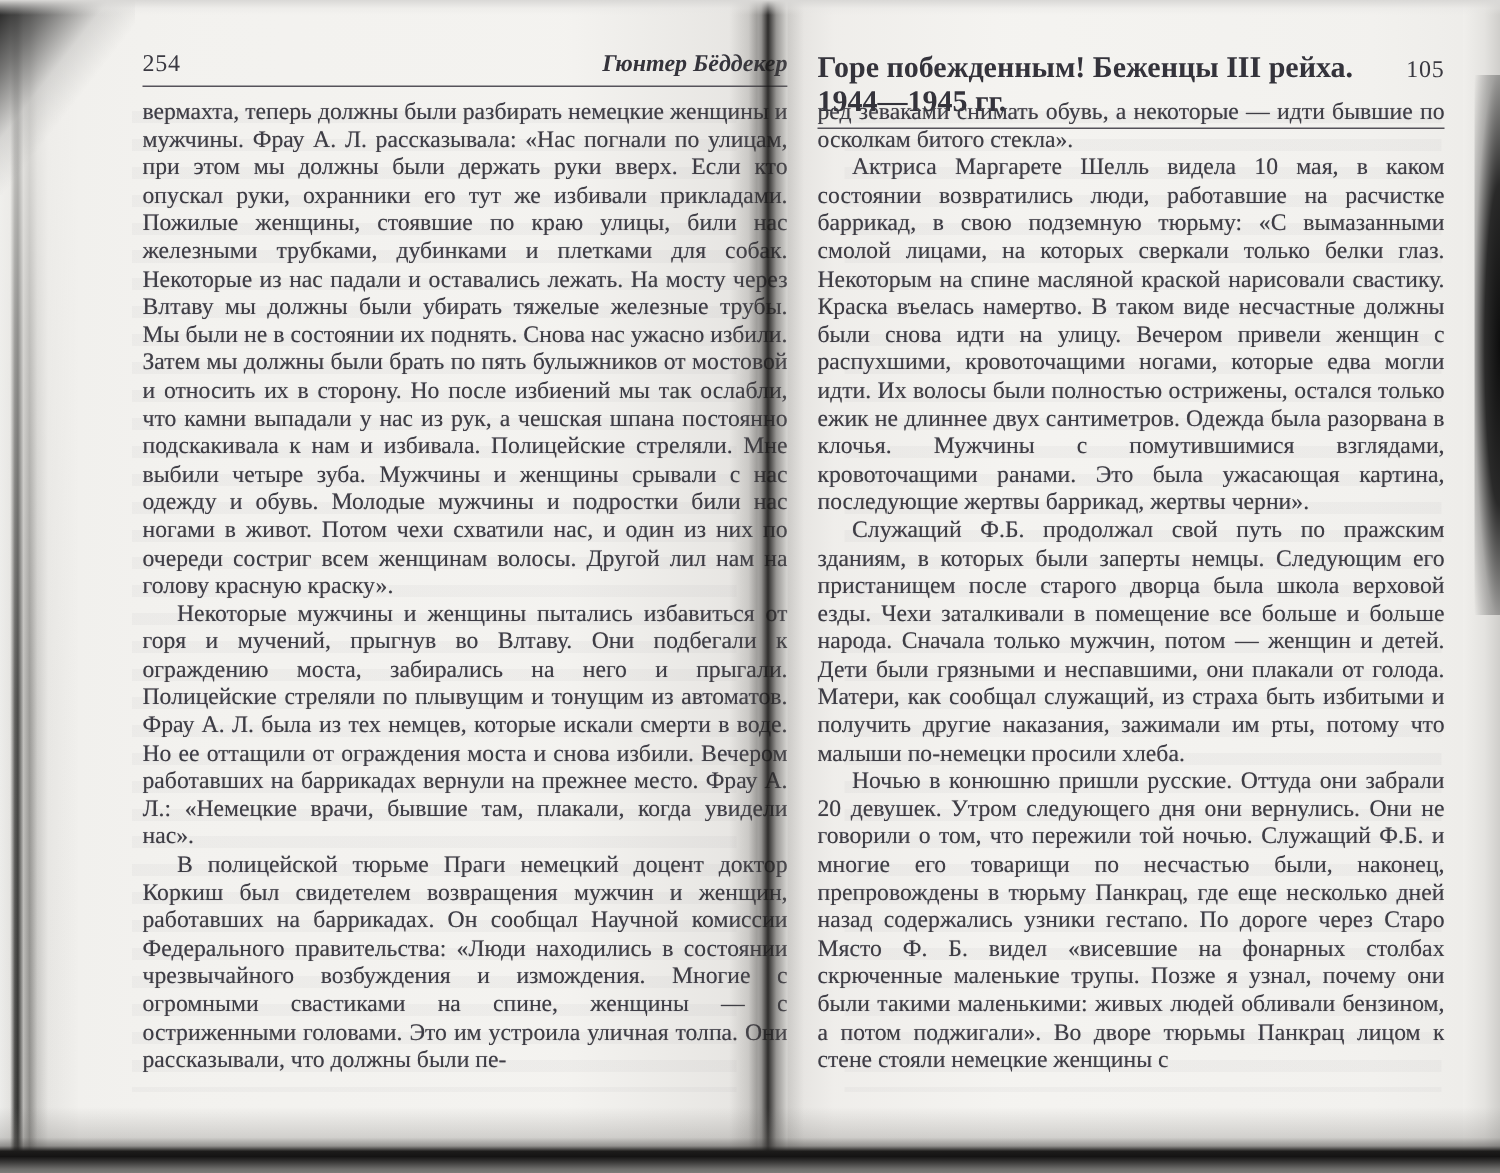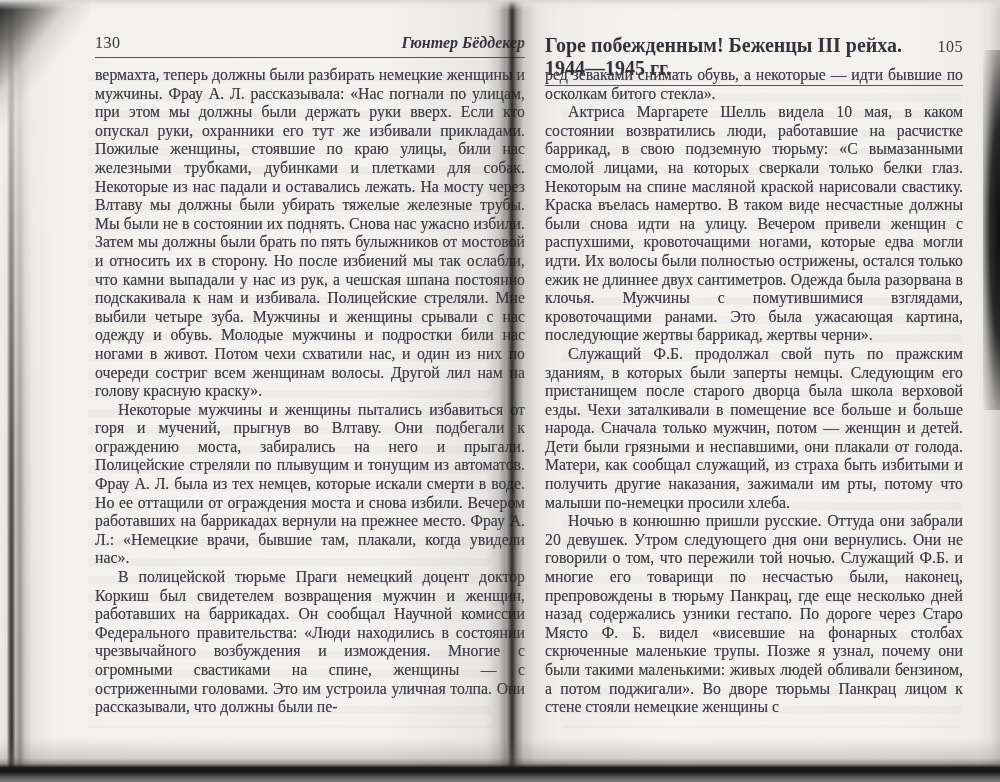--- a/index.html
+++ b/index.html
@@ -99,21 +99,21 @@
   .para.indent{text-indent:23px;}
 </style>
 </head>
 <body>
 
 <div class="scan">
 
   <div class="page page-left">
     <div class="ghost"></div>
     <div class="pagehead">
-      <span class="pagenum">130</span>
+      <span class="pagenum">254</span>
       <span class="author">Гюнтер Бёддекер</span>
     </div>
     <div class="bodytext">
         <p class="para">вермахта, теперь должны были разбирать немецкие женщины и мужчины. Фрау А. Л. рассказывала: «Нас погнали по улицам, при этом мы должны были держать руки вверх. Если кто опускал руки, охранники его тут же избивали прикладами. Пожилые женщины, стоявшие по краю улицы, били нас железными трубками, дубинками и плетками для собак. Некоторые из нас падали и оставались лежать. На мосту через Влтаву мы должны были убирать тяжелые железные трубы. Мы были не в состоянии их поднять. Снова нас ужасно избили. Затем мы должны были брать по пять булыжников от мостовой и относить их в сторону. Но после избиений мы так ослабли, что камни выпадали у нас из рук, а чешская шпана постоянно подскакивала к нам и избивала. Полицейские стреляли. Мне выбили четыре зуба. Мужчины и женщины срывали с нас одежду и обувь. Молодые мужчины и подростки били нас ногами в живот. Потом чехи схватили нас, и один из них по очереди состриг всем женщинам волосы. Другой лил нам на голову красную краску».</p>
         <p class="para indent">Некоторые мужчины и женщины пытались избавиться от горя и мучений, прыгнув во Влтаву. Они подбегали к ограждению моста, забирались на него и прыгали. Полицейские стреляли по плывущим и тонущим из автоматов. Фрау А. Л. была из тех немцев, которые искали смерти в воде. Но ее оттащили от ограждения моста и снова избили. Вечером работавших на баррикадах вернули на прежнее место. Фрау А. Л.: «Немецкие врачи, бывшие там, плакали, когда увидели нас».</p>
         <p class="para indent">В полицейской тюрьме Праги немецкий доцент доктор Коркиш был свидетелем возвращения мужчин и женщин, работавших на баррикадах. Он сообщал Научной комиссии Федерального правительства: «Люди находились в состоянии чрезвычайного возбуждения и измождения. Многие с огромными свастиками на спине, женщины — с остриженными головами. Это им устроила уличная толпа. Они рассказывали, что должны были пе-</p>
       </div>
   </div>
 
   <div class="page page-right">

